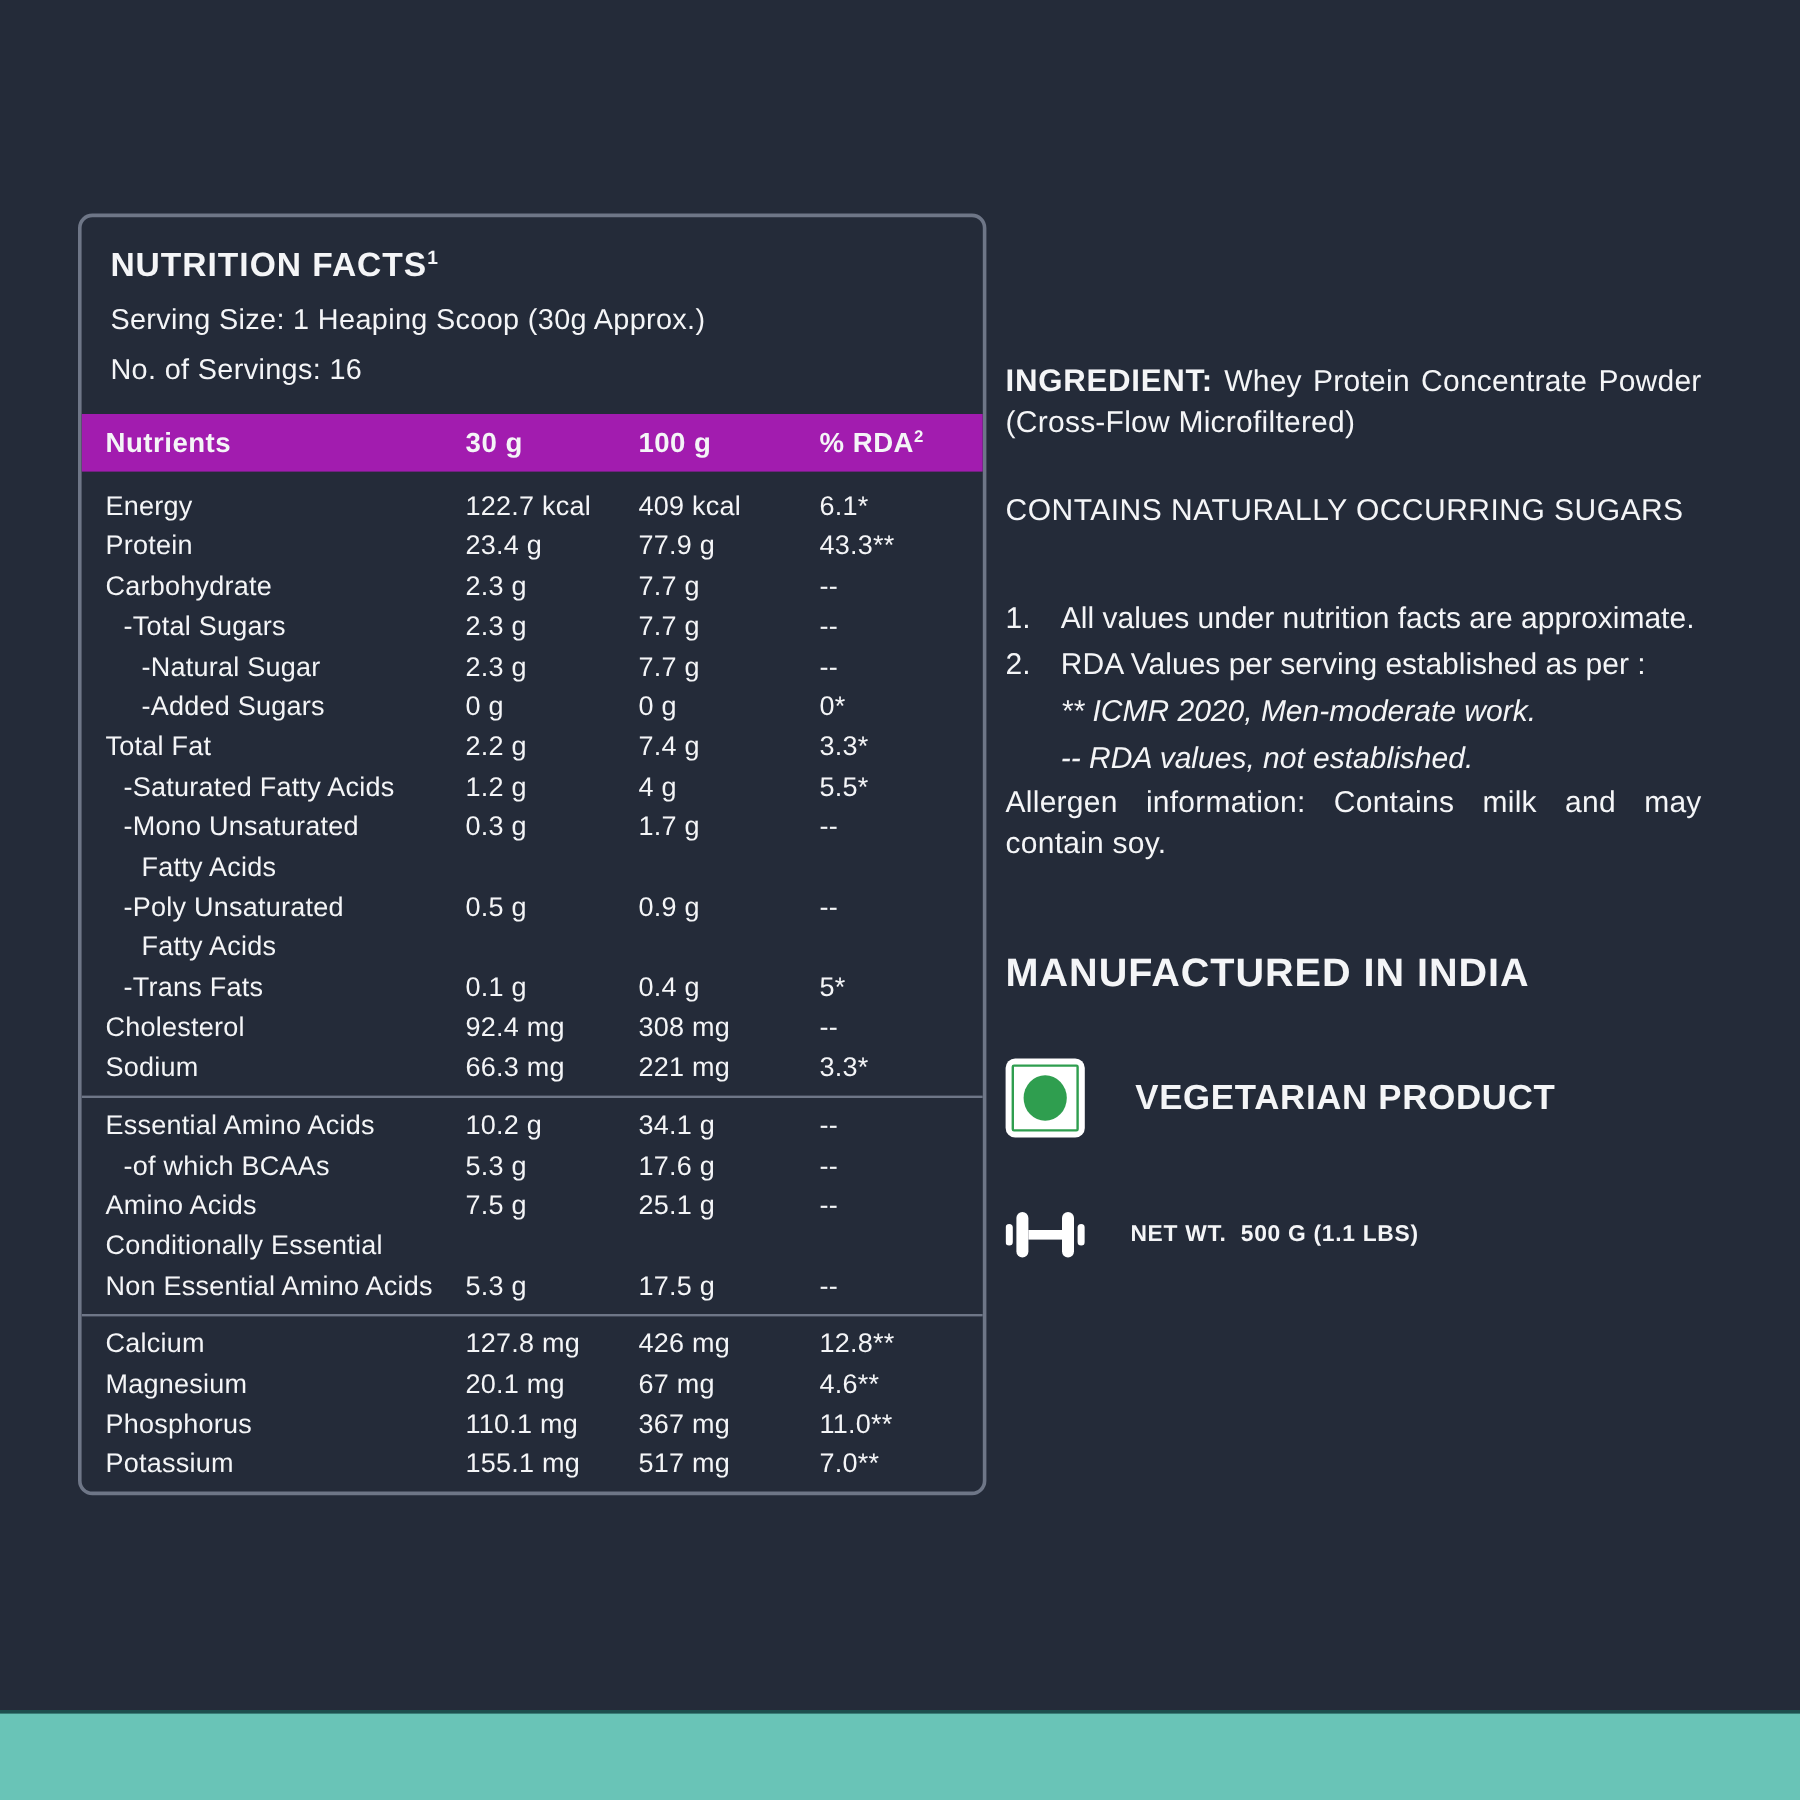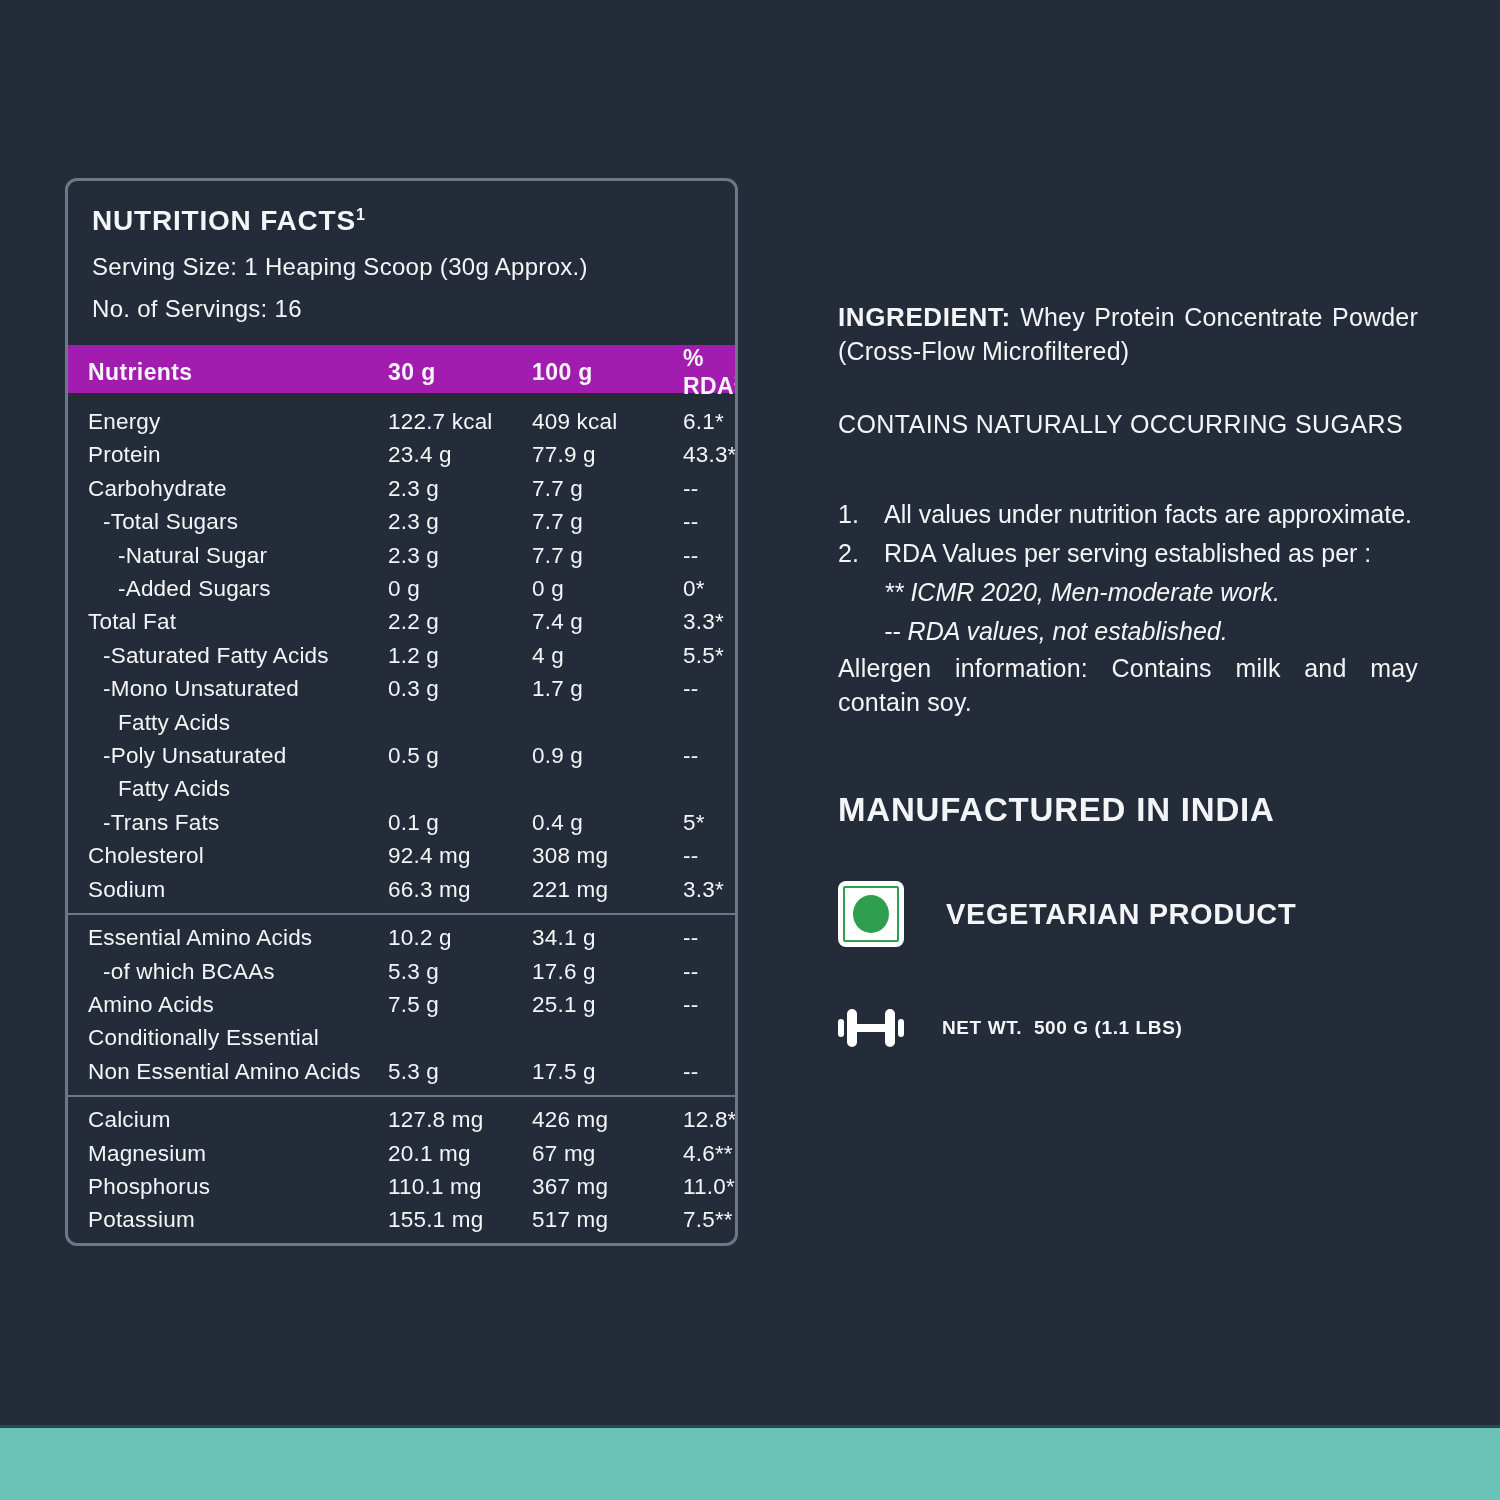--- a/index.html
+++ b/index.html
@@ -5,21 +5,21 @@
   html,body{margin:0;padding:0;}
   body{
     width:1500px;height:1500px;position:relative;overflow:hidden;
     background:#242b39;
     font-family:"Liberation Sans", sans-serif;
     color:#f4f5f7;
     -webkit-font-smoothing:antialiased;
   }
   
   .panel{
-    position:absolute;left:65px;top:178px;width:673px;height:1068px;
+    position:absolute;left:65px;top:178px;width:757px;height:1068px;
     box-sizing:border-box;
     border:3px solid #6e7687;border-radius:12px;
     overflow:hidden;
   }
   .panel-head{padding:24px 24px 0 24px;}
   .nf-title{font-size:28px;font-weight:bold;letter-spacing:0.8px;}
   .nf-title sup{font-size:16px;font-weight:bold;}
   .serving{font-size:24px;margin-top:16px;letter-spacing:0.3px;}
   .servings{font-size:24px;margin-top:14px;letter-spacing:0.3px;}
   .band{
@@ -258,21 +258,21 @@
         <div>110.1 mg</div>
         <div>367 mg</div>
         <div>11.0**</div>
       </div>
       <div class="nrow">
         <div>
           <div class="ind0">Potassium</div>
         </div>
         <div>155.1 mg</div>
         <div>517 mg</div>
-        <div>7.5**</div>
+        <div>7.0**</div>
       </div>
     </div>
 </div>
 
 <div class="rightcol">
 
   <p class="ingredient" style="margin:0">
     <span class="ing-label">INGREDIENT:</span>
     <span>Whey Protein Concentrate Powder (Cross-Flow Microfiltered)</span>
   </p>

